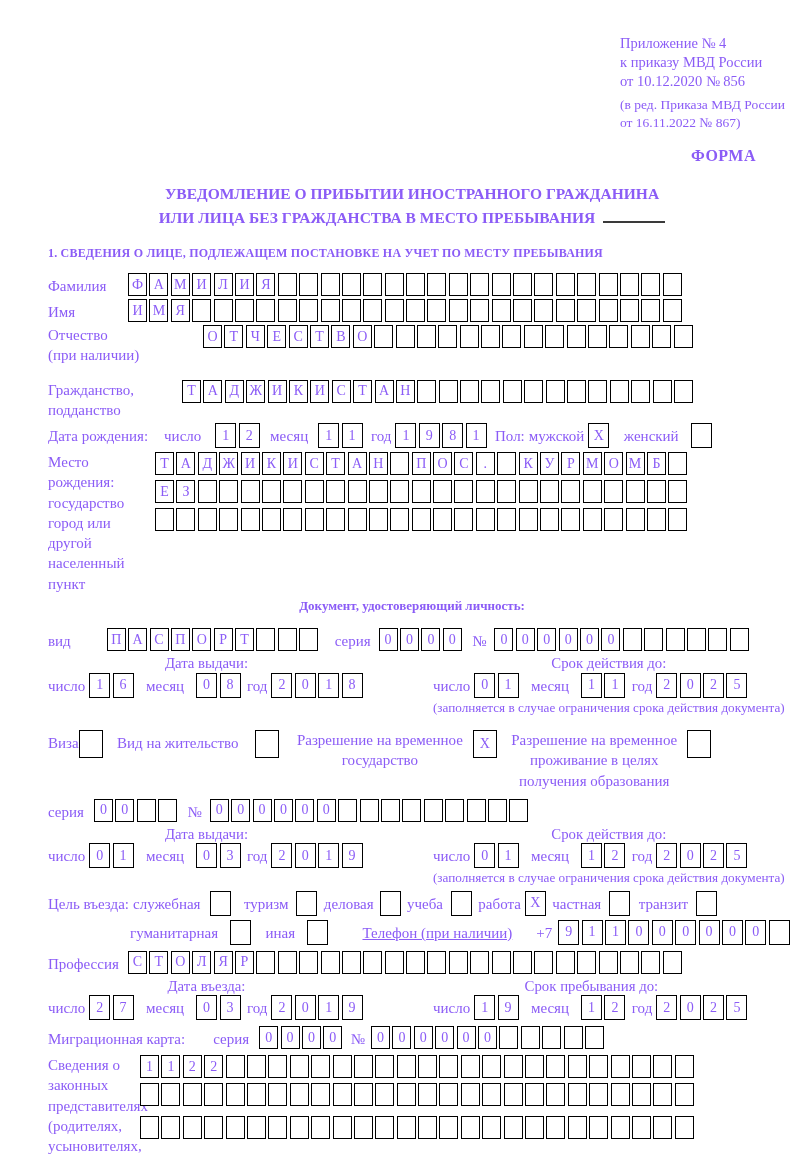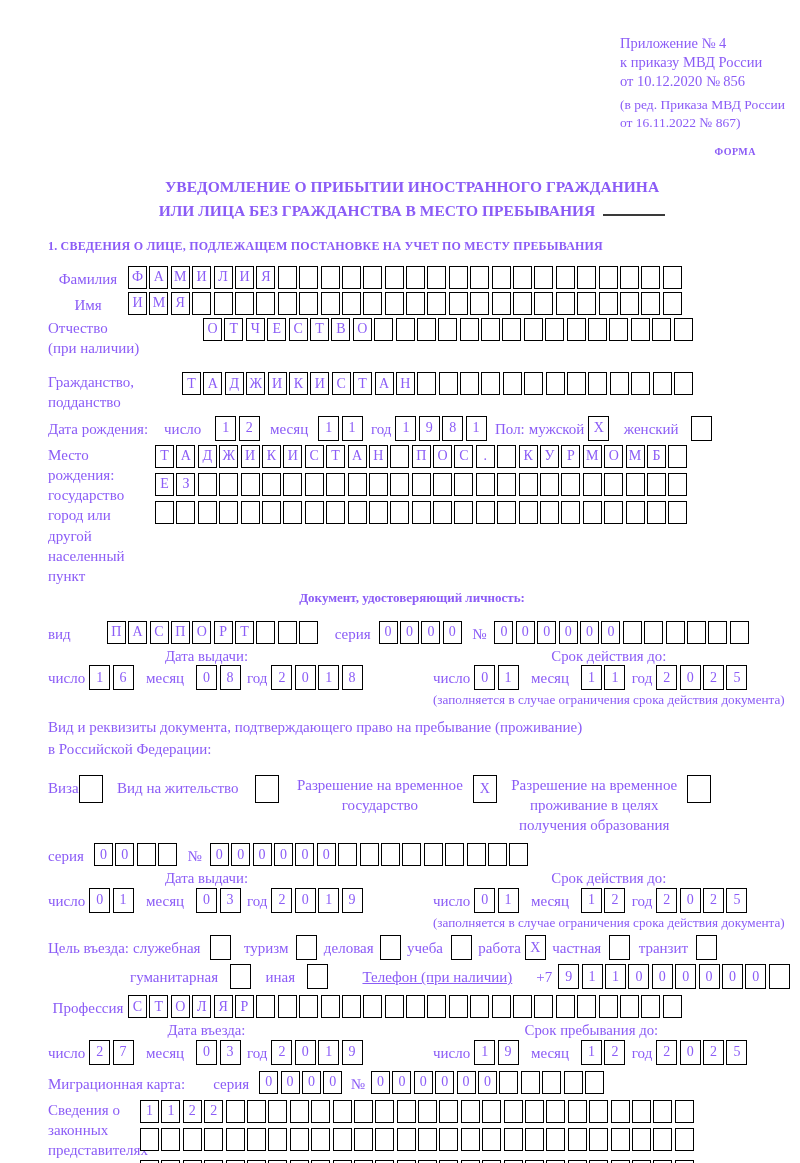--- a/index.html
+++ b/index.html
@@ -6,27 +6,27 @@
   html,body { margin:0; padding:0; background:#ffffff; }
   .page {
     width:800px; height:1163px; background:#ffffff; color:#8b5cf6;
     font-family:"Liberation Serif","DejaVu Serif",serif;
     font-size:15px; line-height:1.25;
     padding:34px 24px 0 48px; overflow:hidden; position:relative;
   }
   
   .hdr { margin-left:572px; width:206px; font-size:14.5px; line-height:1.32; }
   .hdr-sub { margin-top:5px; font-size:13.5px; line-height:1.32; }
-  .form-label { text-align:right; padding-right:20px; margin-top:14px; font-weight:bold; font-size:10px; letter-spacing:0.5px; }
+  .form-label { text-align:right; padding-right:20px; margin-top:14px; font-weight:bold; font-size:16px; letter-spacing:0.5px; }
   .title { text-align:center; font-weight:bold; font-size:15.5px; line-height:1.55; margin-top:16px; }
   .title-underline { display:inline-block; width:62px; border-bottom:2.5px solid #3a3a3a; height:1em; margin-left:8px; }
   .section-heading { font-weight:bold; font-size:12px; margin-top:16px; letter-spacing:0.2px; }
 
   .frow { display:flex; align-items:flex-start; flex-wrap:nowrap; }
-  .tlbl { padding-top:4px; flex:none; white-space:nowrap;text-align:center; }
+  .tlbl { padding-top:4px; flex:none; white-space:nowrap; }
   .lblcol { flex:none; line-height:1.35; }
   .boxes { display:inline-flex; flex:none; }
   .cbox {
     display:inline-flex; align-items:center; justify-content:center;
     width:19px; height:23px; border:1.6px solid #000; margin-right:2.4px;
     font-size:14px; line-height:1; flex:none; background:#fff;
   }
   .big .cbox { width:24px; height:28px; }
   .med .cbox { width:21px; height:25px; }
   .rowgap { margin-top:5px; }
@@ -397,24 +397,20 @@
             <span class="cbox">2</span>
             <span class="cbox">0</span>
             <span class="cbox">2</span>
             <span class="cbox">5</span>
           </span>
       </div>
       <div class="note">(заполняется в случае ограничения срока действия документа)</div>
     </div>
   </div>
 
-  <div class="intro">
-    <div>Вид и реквизиты документа, подтверждающего право на пребывание (проживание)</div>
-    <div>в Российской Федерации:</div>
-  </div>
 
   <div class="frow mt2">
     <span class="tlbl">Виза</span>
     <span class="boxes big ml2">
         <span class="cbox"></span>
       </span>
     <span class="tlbl ml12">Вид на жительство</span>
     <span class="boxes big ml16">
         <span class="cbox"></span>
       </span>

